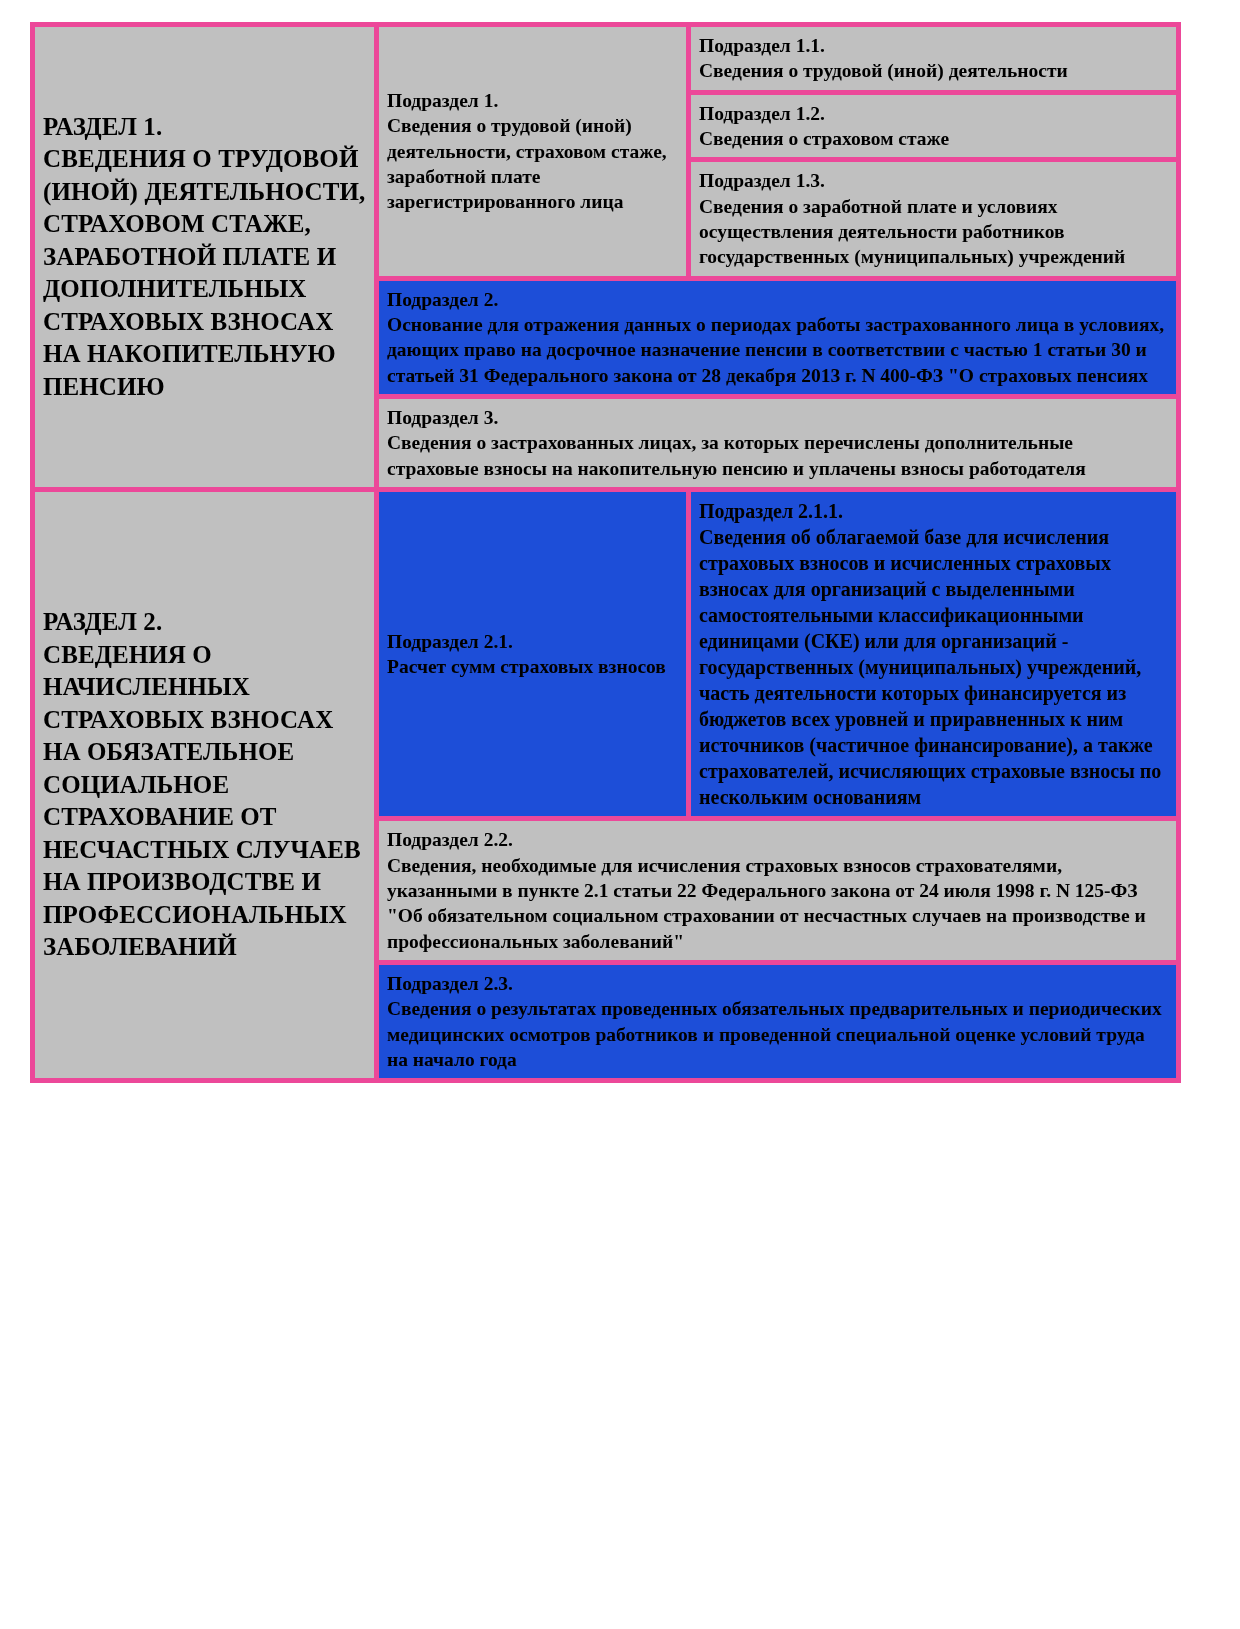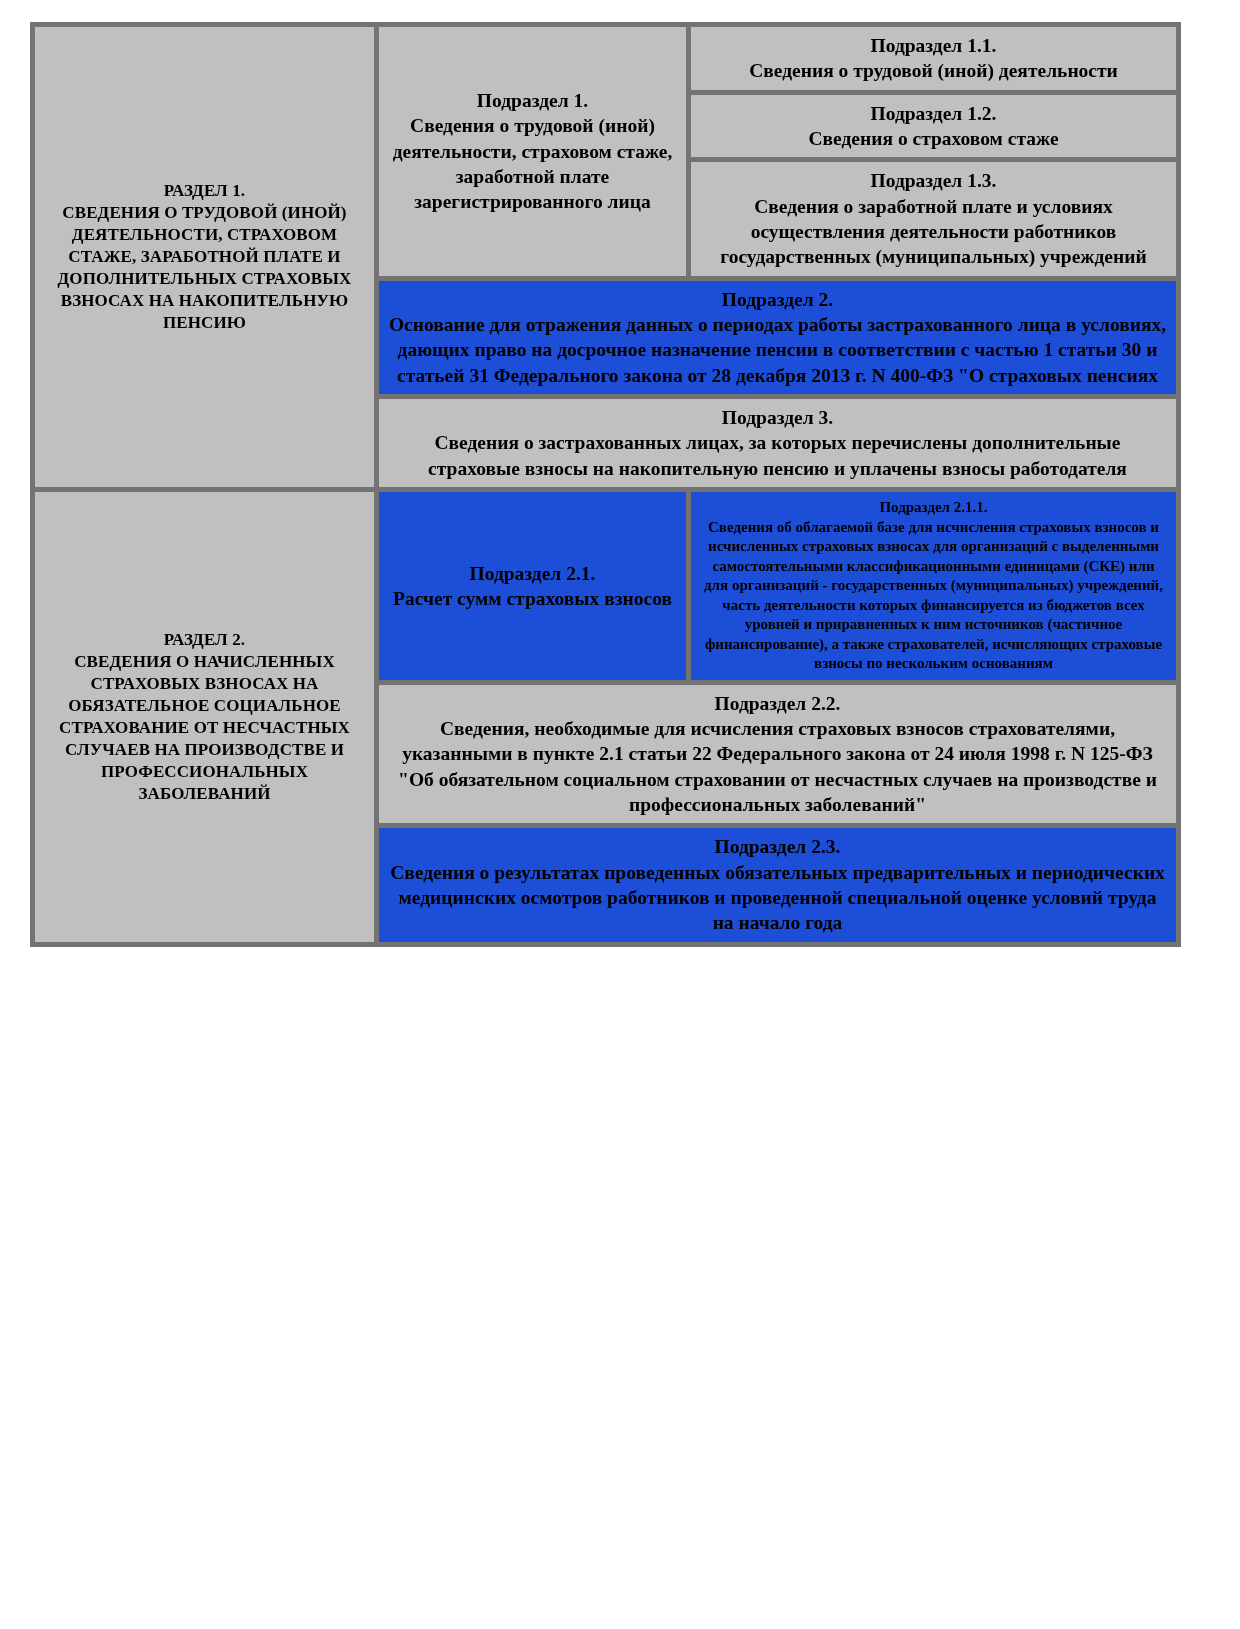--- a/index.html
+++ b/index.html
@@ -24,55 +24,55 @@
 
   table.scheme {
     width: 1146px;
     border-collapse: collapse;
     table-layout: fixed;
     border: 5px solid #000000;
     background: #ffffff;
   }
 
   table.scheme td {
-    border: 5px solid #737373;
+    border: 5px solid #ec4899;
     vertical-align: middle;
-    text-align: center;
+    text-align: left;
     font-weight: bold;
     color: #000000;
     padding: 6px 8px;
     line-height: 1.30;
   }
 
   
   col.c1 { width: 344px; }
   col.c2 { width: 312px; }
   col.c3 { width: 490px; }
 
   .shade-dark  { background: #c0c0c0; }
   .shade-light { background: #1d4ed8; }
 
   .sec-title {
-    font-size: 17px;
+    font-size: 25px;
     letter-spacing: 0.1px;
     line-height: 1.30;
   }
 
   .sub-title {
     font-size: 19.5px;
     line-height: 1.33;
   }
 
   .sub-wide {
     font-size: 19.5px;
     line-height: 1.33;
   }
 
   .cell-211 {
-    font-size: 15px;
+    font-size: 20px;
     line-height: 1.31;
   }
 
   .pad-tall { padding-top: 10px; padding-bottom: 10px; }
 </style>
 </head>
 <body>
 
 <div class="page">
   <table class="scheme">

